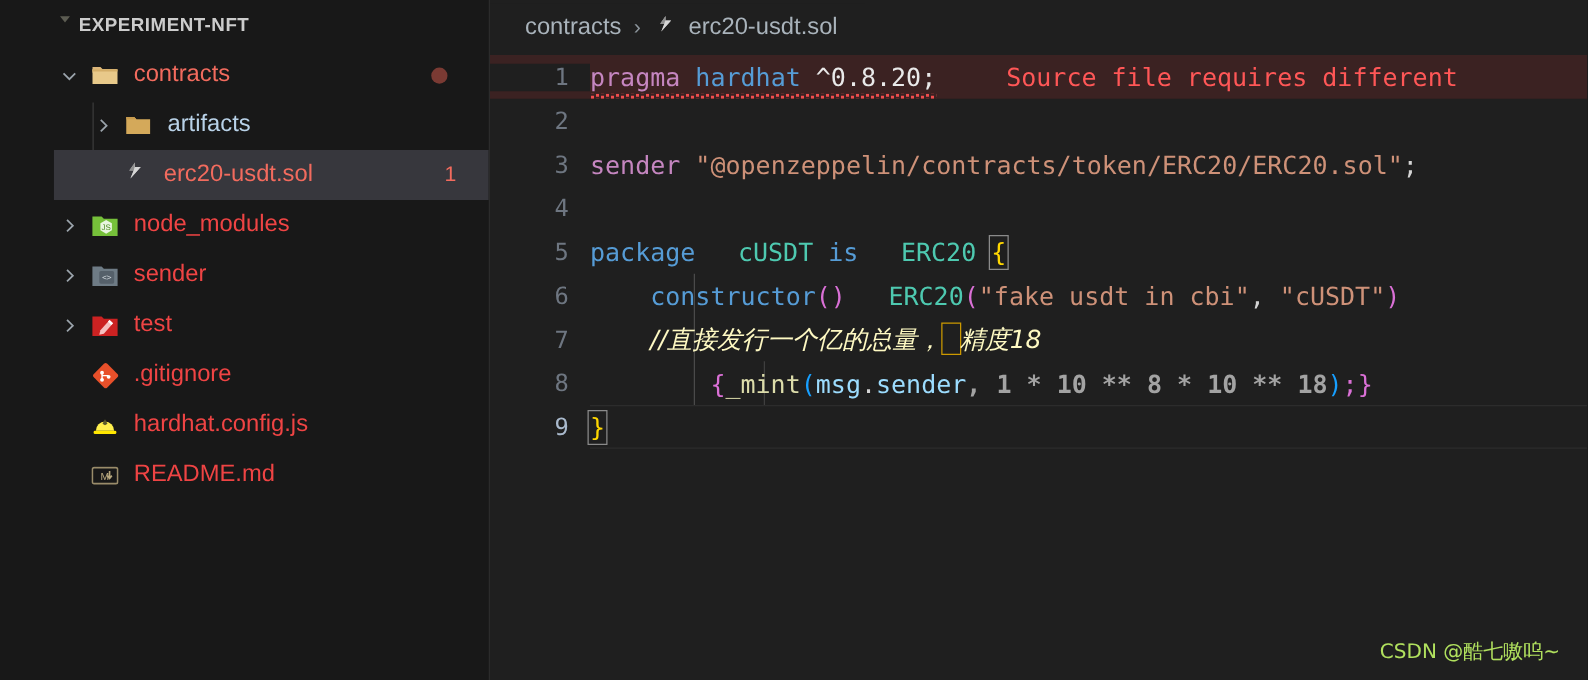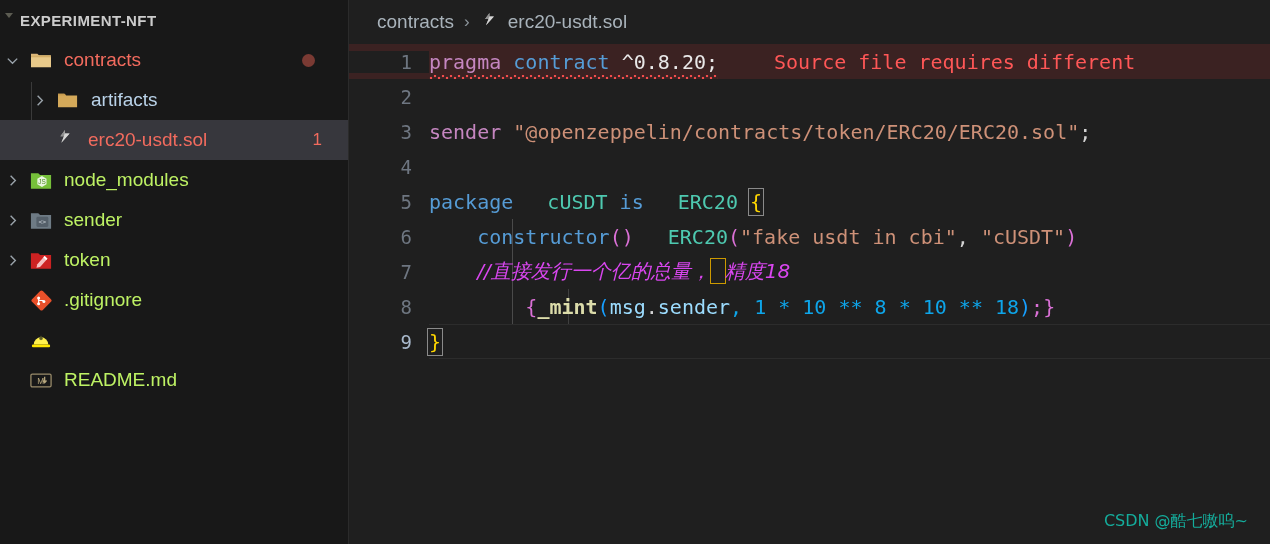--- a/index.html
+++ b/index.html
@@ -22,20 +22,21 @@
 
   
   #sidebar {
     width: 349px;
     height: 544px;
     background: #181818;
     border-right: 1px solid #2b2b2b;
     position: relative;
     flex: 0 0 349px;
     overflow: hidden;
+    margin-left: 43px;
   }
 
   .sb-title {
     height: 40px;
     display: flex;
     align-items: center;
     padding-left: 20px;
     color: #cccccc;
     font-size: 15px;
     font-weight: bold;
@@ -83,21 +84,21 @@
     flex: 0 0 34px;
     display: flex;
     align-items: center;
     justify-content: center;
   }
   .ico svg { display: block; }
 
   .label { padding-left: 6px; }
   .lbl-red   { color: #f26b5e; }
   .lbl-blue  { color: #b9d2e8; }
-  .lbl-plain { color: #bef264; }
+  .lbl-plain { color: #ef4444; }
 
   .badge-num {
     margin-left: auto;
     margin-right: 26px;
     color: #f26b5e;
     font-size: 17px;
   }
   .badge-dot {
     margin-left: auto;
     margin-right: 33px;
@@ -245,40 +246,40 @@
   
   .uhl {
     border: 1.5px solid #cc9900;
     padding: 0 1px;
     margin: 0 -1px;
   }
 
   
   .t-key      { color: #c586c0; }   
   .t-kw2      { color: #569cd6; }   
-  .t-num      { color: #0ea5e9; }
+  .t-num      { color: #a3a3a3; font-weight: bold; }
   .t-str      { color: #ce9178; }
   .t-type     { color: #4ec9b0; margin-left: 22px; }   
-  .t-fn       { color: #dcdcaa; font-weight: bold; }
+  .t-fn       { color: #dcdcaa; }
   .t-punct    { color: #d4d4d4; }
   .t-paren-y  { color: #ffd700; }
   .t-paren-p  { color: #da70d6; }
   .t-paren-b  { color: #179fff; }
-  .t-comment  { color: #d946ef; font-style: italic; }
+  .t-comment  { color: #fef9c3; font-style: italic; }
   .t-var      { color: #9cdcfe; }
   .t-err      { color: #e9e9e9; margin-top: 44px; }
 
   .cn-comment { font-family: "DejaVu Sans", sans-serif; font-style: italic; }
 
   
   .watermark {
     position: absolute;
     right: 22px;
     bottom: 12px;
-    color: #14b8a6;
+    color: #bef264;
     font-size: 16px;
     font-family: "DejaVu Sans", sans-serif;
     opacity: .92;
     pointer-events: none;
   }
 </style>
 </head>
 <body>
 
 <div id="app">
@@ -377,21 +378,21 @@
               <path d="M6 3l5 5-5 5" fill="none" stroke="#9aa3ab" stroke-width="1.5"></path>
             </svg>
         </span>
         <span class="ico">
           <svg width="22" height="21" viewBox="0 0 24 22">
             <path d="M1 3h8l2 2h12v15H1z" fill="#cc2222"></path>
             <path d="M16 6l3 3-8 9-4 1 1-4z" fill="#f5c0c0"></path>
             <path d="M16 6l3 3-1.5 1.5-3-3z" fill="#ffffff"></path>
           </svg>
         </span>
-        <span class="label lbl-plain">token</span>
+        <span class="label lbl-plain">test</span>
       </div>
 
       <div class="row">
         <span class="chev"></span>
         <span class="ico">
           <svg width="21" height="21" viewBox="0 0 22 22">
             <rect x="3" y="3" width="16" height="16" rx="2" fill="#e8502a" transform="rotate(45 11 11)"></rect>
             <circle cx="8" cy="8.5" r="1.6" fill="#fff"></circle>
             <circle cx="13.5" cy="12" r="1.6" fill="#fff"></circle>
             <circle cx="8" cy="14.5" r="1.6" fill="#fff"></circle>
@@ -403,20 +404,21 @@
 
       <div class="row">
         <span class="chev"></span>
         <span class="ico">
           <svg width="22" height="20" viewBox="0 0 24 22">
             <path d="M4 16a8 8 0 0116 0z" fill="#fff04d"></path>
             <rect x="2" y="16" width="20" height="3" rx="1.2" fill="#ffe600"></rect>
             <path d="M12 6l2.2 3.8L12 11.2 9.8 9.8z" fill="#5a5a2a"></path>
           </svg>
         </span>
+        <span class="label lbl-plain">hardhat.config.js</span>
       </div>
 
 
 
       <div class="row">
         <span class="chev"></span>
         <span class="ico">
           <svg width="22" height="15" viewBox="0 0 24 16">
             <rect x="1" y="1" width="22" height="14" rx="1.5" fill="none" stroke="#9a8c6a" stroke-width="1.4"></rect>
             <text x="8" y="12" font-size="9" fill="#b8a87e" font-family="sans-serif">M</text>
@@ -446,21 +448,21 @@
       <span>erc20-usdt.sol</span>
     </div>
 
     <div class="code-area">
 
       <div class="ed-guide"></div>
       <div class="ed-guide2"></div>
 
       <div class="cline errline">
         <span class="gutter">1</span>
-        <span class="ctext"><span class="squiggle"><span class="t-key">pragma</span> <span class="t-kw2">contract</span> <span class="t-err">^0.8.20;</span></span><span class="err-msg">Source file requires different</span></span>
+        <span class="ctext"><span class="squiggle"><span class="t-key">pragma</span> <span class="t-kw2">hardhat</span> <span class="t-err">^0.8.20;</span></span><span class="err-msg">Source file requires different</span></span>
       </div>
 
       <div class="cline">
         <span class="gutter">2</span>
         <span class="ctext"></span>
       </div>
 
       <div class="cline">
         <span class="gutter">3</span>
         <span class="ctext"><span class="t-key">sender</span> <span class="t-str">"@openzeppelin/contracts/token/ERC20/ERC20.sol"</span><span class="t-punct">;</span></span>

